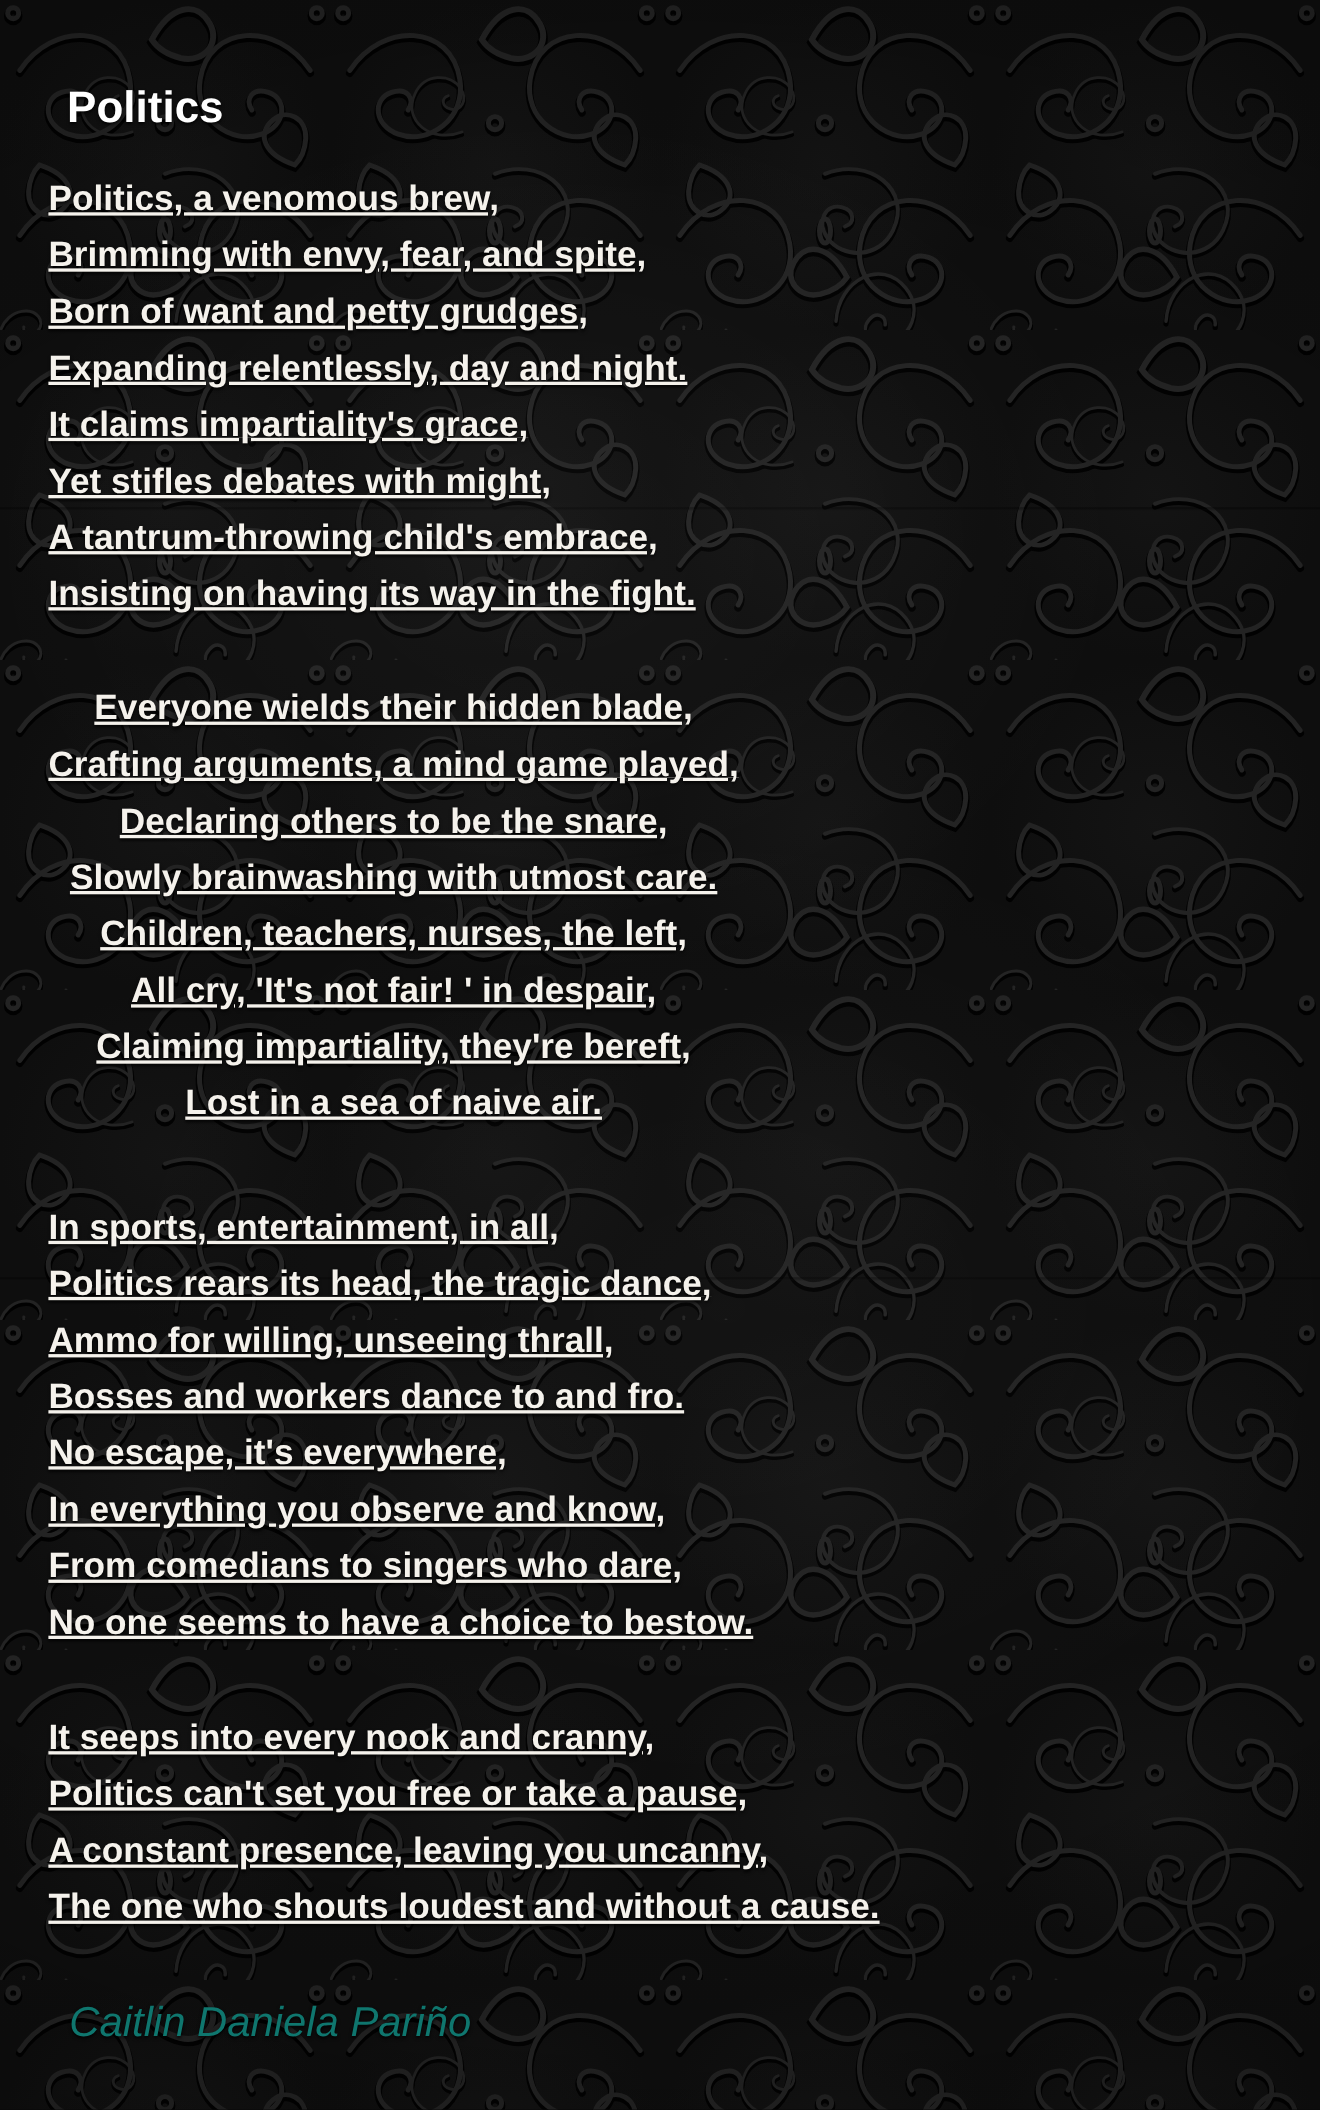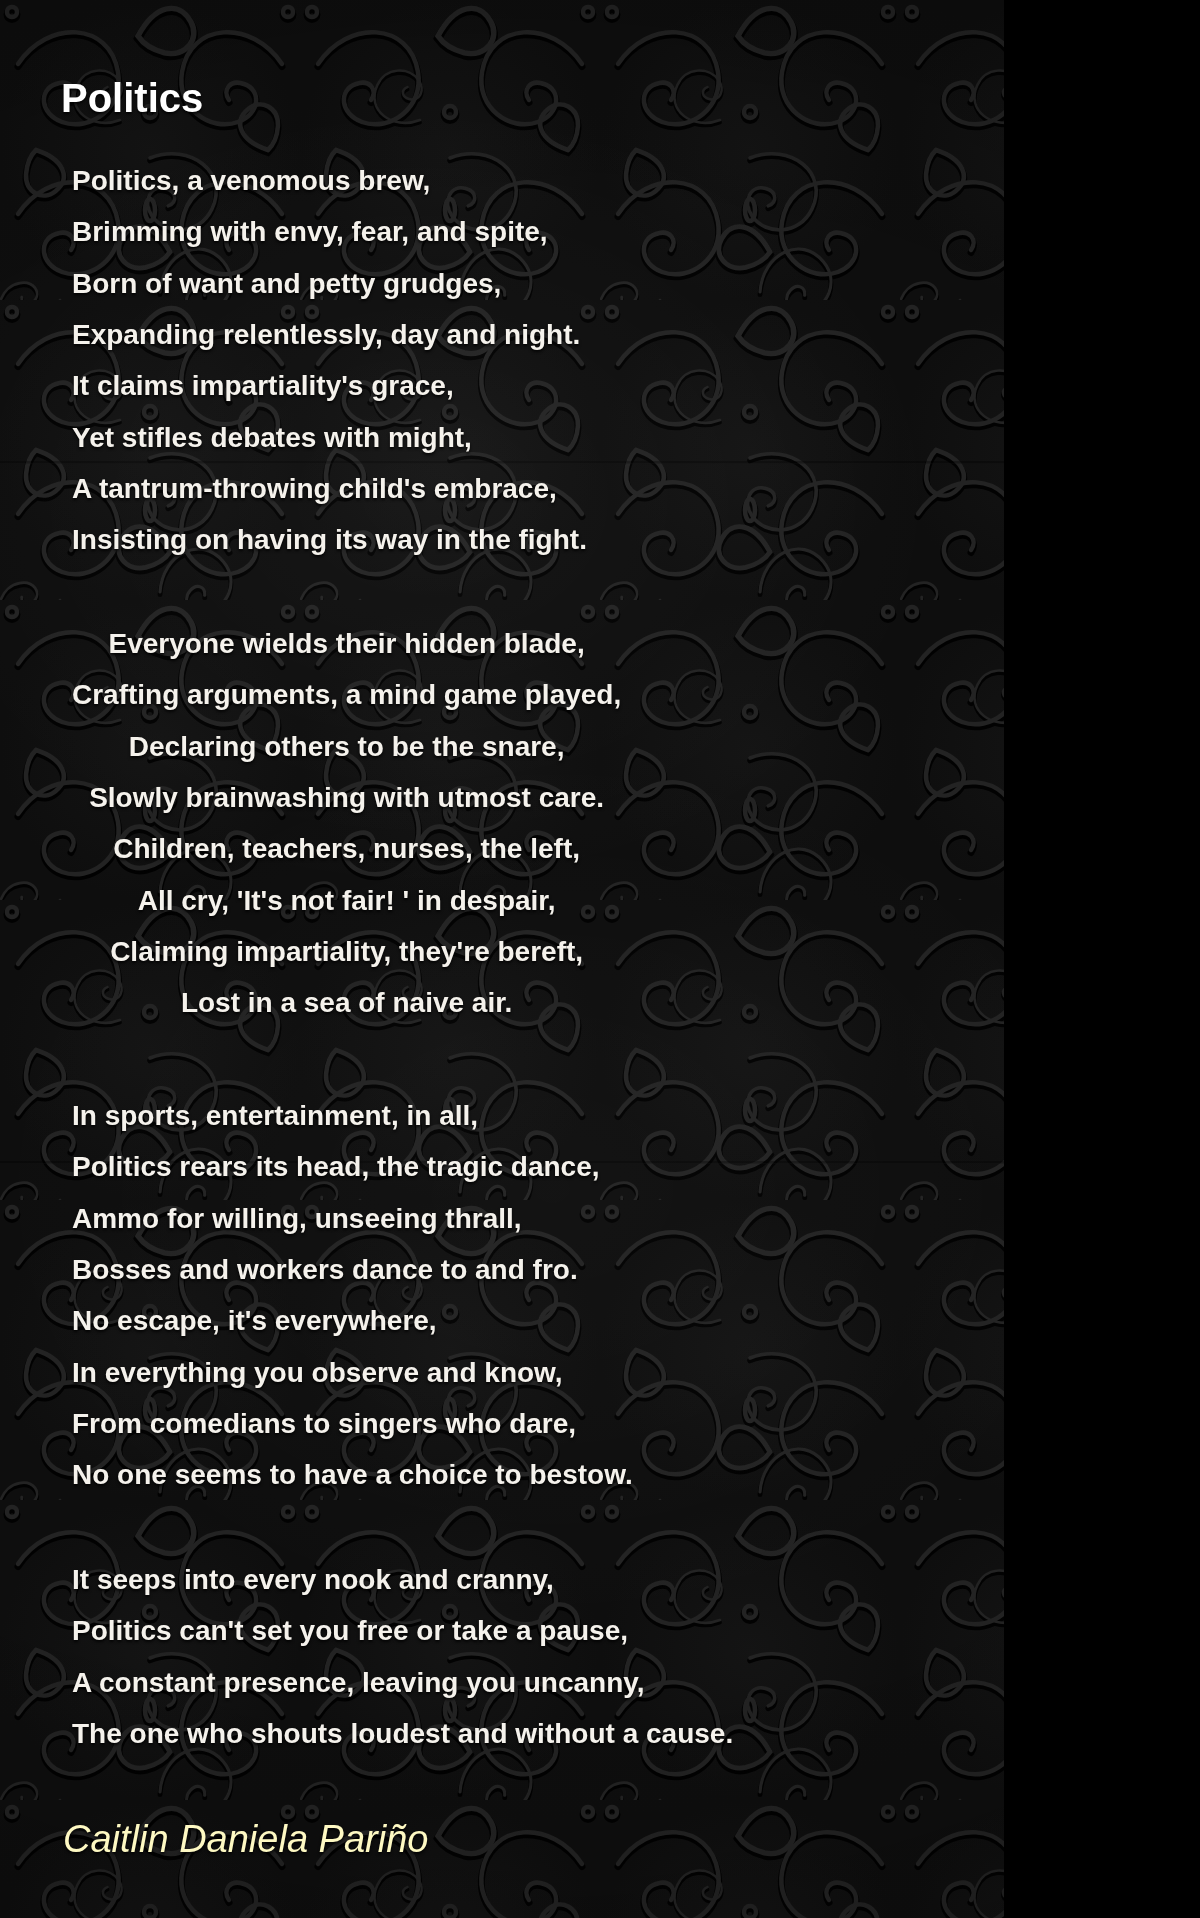--- a/index.html
+++ b/index.html
@@ -2,21 +2,21 @@
 <html><head>
 <meta charset="utf-8">
 <style>
   html, body {
     margin: 0;
     padding: 0;
     background: #000;
   }
   #page {
     position: relative;
-    width: 1004px;
+    width: 1200px;
     height: 1918px;
     overflow: hidden;
     background: #0e0e0e;
     font-family: "Liberation Sans", sans-serif;
   }
   .bg {
     position: absolute;
     inset: 0;
     z-index: 0;
     display: block;
@@ -53,40 +53,41 @@
     top: 51px;
     left: 61px;
     font-size: 40px;
     line-height: 40px;
     font-weight: bold;
     color: #ffffff;
     text-shadow: 0 2px 3px rgba(0,0,0,0.85);
   }
   .stanza {
     position: absolute;
-    left: 72px;
+    left: 44px;
     color: #f5f2ec;
-    font-size: 28px;
+    font-size: 32px;
     font-weight: bold;
     line-height: 51.33px;
     text-shadow: 0 2px 3px rgba(0,0,0,0.85);
+    text-decoration: underline;
   }
   #stanza-1 { top: 155px; }
   #stanza-2 { top: 618px; text-align: center; }
   #stanza-3 { top: 1090px; }
   #stanza-4 { top: 1554px; }
   .poem-author {
     position: absolute;
     top: 1820px;
     left: 63px;
     font-size: 38px;
     line-height: 38px;
     font-style: italic;
     font-weight: normal;
-    color: #fef9c3;
+    color: #0f766e;
     text-shadow: 0 2px 3px rgba(0,0,0,0.85);
   }
 </style>
 </head>
 <body>
 
 <div id="page">
 
   <svg class="bg" width="1200" height="1918" viewBox="0 0 1200 1918" xmlns="http://www.w3.org/2000/svg">
     <defs>

